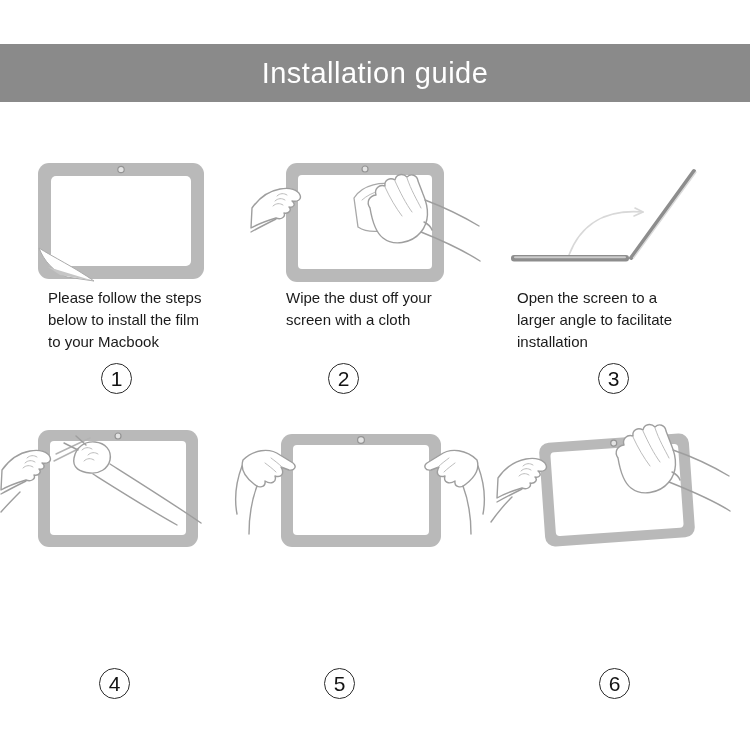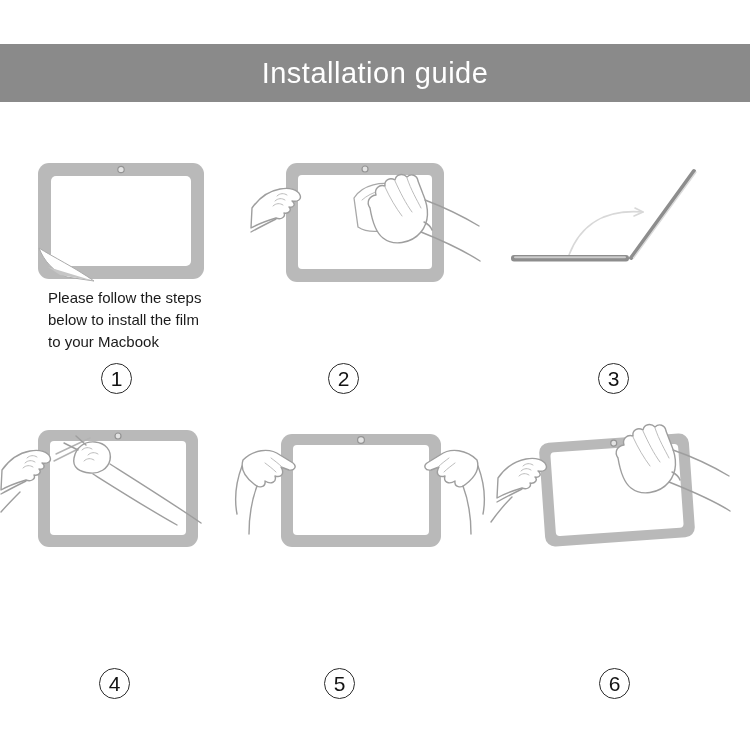--- a/index.html
+++ b/index.html
@@ -130,20 +130,25 @@
         <path class="hand" d="M128,28 C124,22 127,16 134,15 C132,9 137,4 143,6 C142,0 148,-3 153,0 C154,-6 161,-7 165,-3 C169,-7 175,-5 176,1 L181,14 C187,28 187,42 179,52 C169,64 151,66 141,58 C133,52 130,40 128,28 Z"></path>
         <path class="thin" d="M143,7 C148,18 154,28 160,36 M153,1 C158,12 164,24 170,32 M165,-2 C169,10 175,20 179,28"></path>
         <path class="lineart" d="M183,20 C206,28 224,37 239,46 M179,52 C204,62 226,72 240,81 M182,42 C186,44 189,47 190,50"></path>
       </g>
     </svg>
   </div>
 
   <p class="desc" style="left:48px;top:287px">Please follow the steps
 below to install the film
 to your Macbook</p>
+  <p class="desc" style="left:286px;top:287px">Wipe the dust off your
+screen with a cloth</p>
+  <p class="desc" style="left:517px;top:287px">Open the screen to a
+larger angle to facilitate
+installation</p>
 
   <div class="num" style="left:101px;top:363px">1</div>
   <div class="num" style="left:328px;top:363px">2</div>
   <div class="num" style="left:598px;top:363px">3</div>
   <div class="num" style="left:99px;top:668px">4</div>
   <div class="num" style="left:324px;top:668px">5</div>
   <div class="num" style="left:599px;top:668px">6</div>
 
 </div>
 

